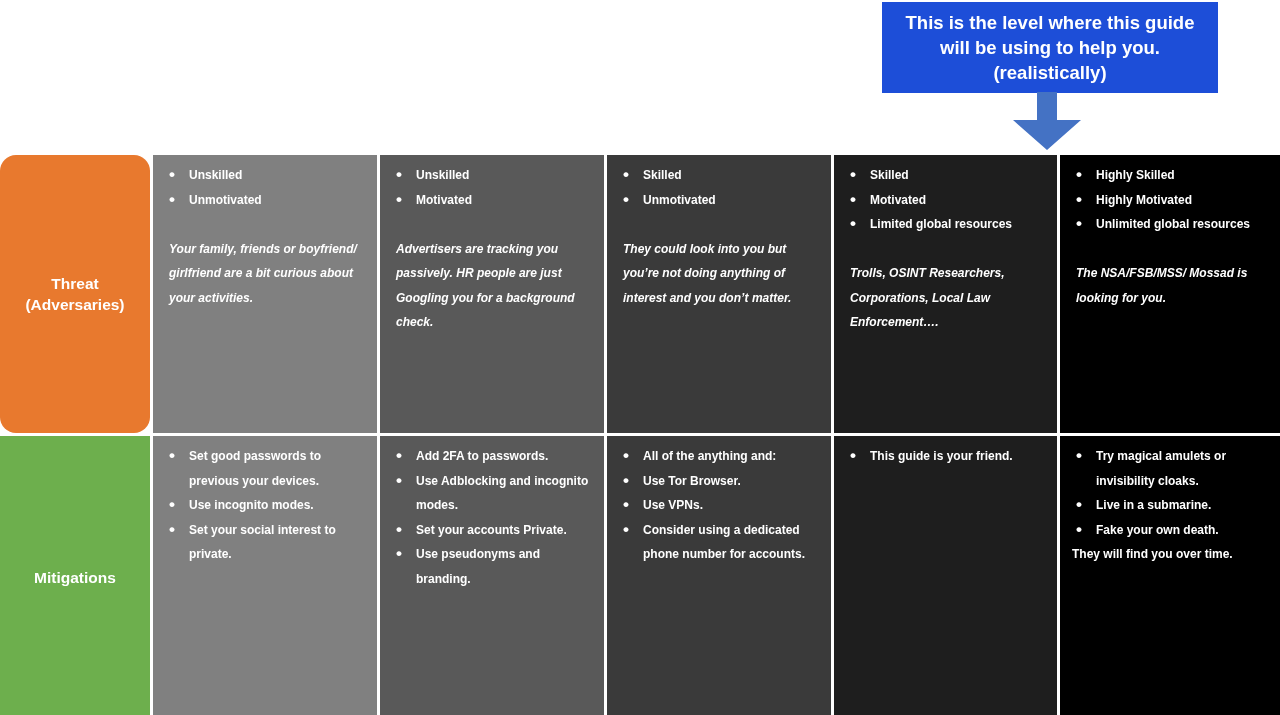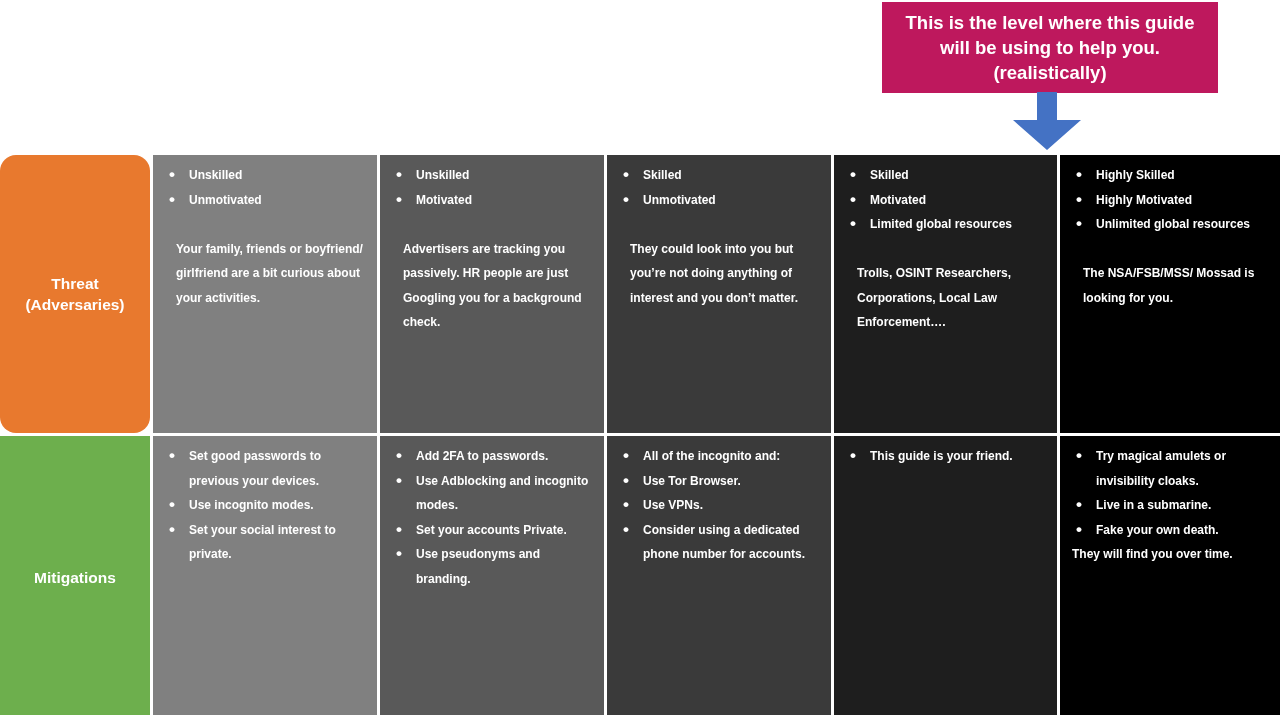--- a/index.html
+++ b/index.html
@@ -19,21 +19,21 @@
     background: #ffffff;
   }
 
   
   .callout {
     position: absolute;
     left: 882px;
     top: 2px;
     width: 336px;
     height: 91px;
-    background: #be185d;
+    background: #1d4ed8;
     color: #ffffff;
     font-weight: bold;
     font-size: 18.5px;
     line-height: 25px;
     text-align: center;
     display: flex;
     flex-direction: column;
     align-items: center;
     justify-content: center;
     padding: 4px 8px;
@@ -100,21 +100,22 @@
   .cell li::before {
     content: "\2022";
     position: absolute;
     left: 4px;
     top: 0;
     font-size: 17px;
     line-height: 24.5px;
   }
   .cell .para {
     margin-top: 24.5px;
-    margin-left: 15px;
+    margin-left: 8px;
+    font-style: italic;
   }
   .cell .tail {
     margin-left: 4px;
   }
 
   
   .lvl1 { background: #808080; }
   .lvl2 { background: #595959; }
   .lvl3 { background: #3A3A3A; }
   .lvl4 { background: #1E1E1E; }
@@ -202,21 +203,21 @@
       <ul>
         <li>Add 2FA to passwords.</li>
         <li>Use Adblocking and incognito modes.</li>
         <li>Set your accounts Private.</li>
         <li>Use pseudonyms and branding.</li>
       </ul>
     </div>
 
     <div class="cell lvl3">
       <ul>
-        <li>All of the incognito and:</li>
+        <li>All of the anything and:</li>
         <li>Use Tor Browser.</li>
         <li>Use VPNs.</li>
         <li>Consider using a dedicated phone number for accounts.</li>
       </ul>
     </div>
 
     <div class="cell lvl4">
       <ul>
         <li>This guide is your friend.</li>
       </ul>

